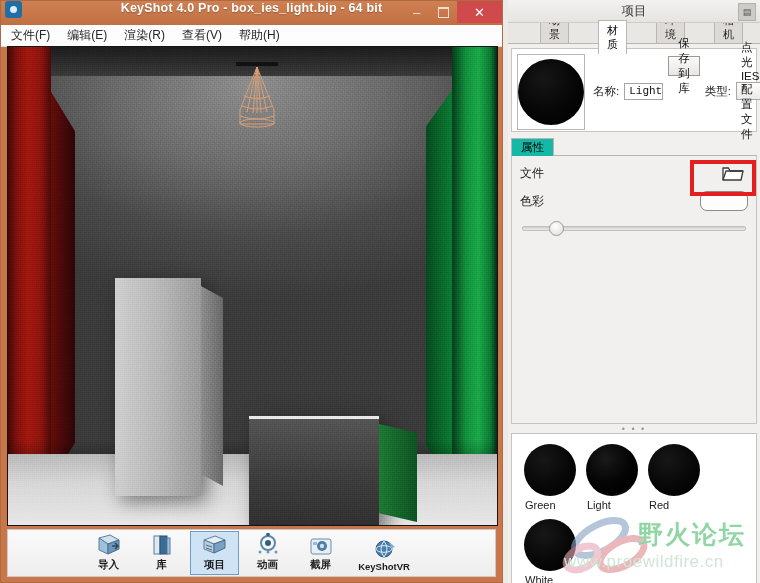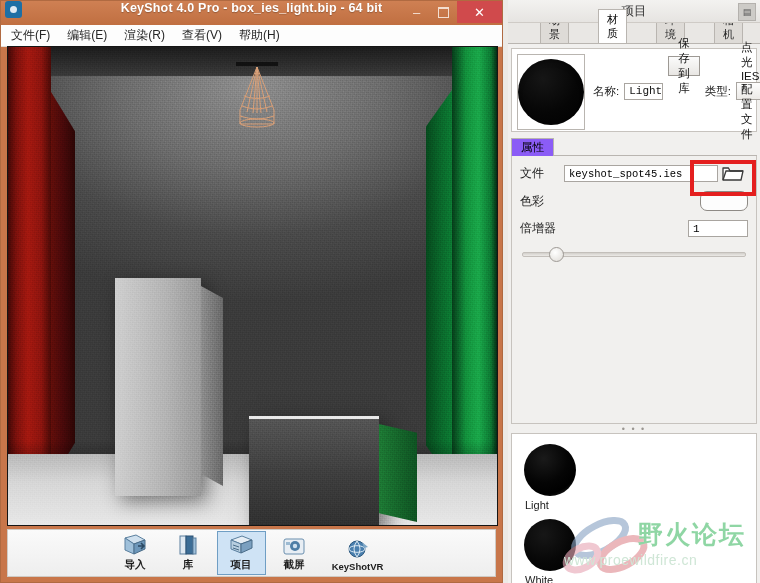--- a/index.html
+++ b/index.html
@@ -164,21 +164,21 @@
   .tabs{
     height:20px;display:flex;align-items:flex-end;gap:1px;padding-left:4px;
     background:#e9e7e4;border-bottom:1px solid #b9b5b0;
   }
   .tab{
     padding:2px 8px 2px;font-size:11px;color:#262626;
     background:#dedbd7;border:1px solid #b9b5b0;border-bottom:none;
     line-height:14px;
     margin-left:28px;
   }
-  .tab.active{background:#fff;color:#000;position:relative;top:0;padding-bottom:3px;}
+  .tab.active{background:#fff;color:#000;position:relative;top:11px;padding-bottom:3px;}
 
   .mat-top{
     background:#fff;border:1px solid #c7c3be;margin:4px 3px 0;padding:5px;
     display:flex;gap:8px;box-sizing:border-box;height:84px;
   }
   .preview{
     width:76px;height:74px;background:#fff;border:1px solid #b9b5b0;
     display:flex;align-items:center;justify-content:center;
   }
   .sphere{
@@ -206,21 +206,21 @@
     border:1px solid #a9a5a0;font-size:11.5px;display:flex;align-items:center;
     padding:0 4px;box-sizing:border-box;justify-content:space-between;color:#111;
   }
   .select .car{font-size:8px;color:#333;}
 
   .prop-tabs{
     margin:5px 3px 0;display:flex;align-items:flex-end;
     border-bottom:1px solid #b9b5b0;height:18px;
   }
   .prop-tab{
-    background:#8b5cf6;border:1px solid #b9b5b0;border-bottom:none;
+    background:#14b8a6;border:1px solid #b9b5b0;border-bottom:none;
     font-size:11.5px;padding:1px 9px;position:relative;top:1px;
   }
   .prop-body{
     margin:0 3px;background:#f1f0ee;border:1px solid #c7c3be;border-top:none;
     height:268px;padding:9px 8px 0;box-sizing:border-box;position:relative;
   }
   .prow{display:flex;align-items:center;margin-bottom:9px;}
   .prow .lbl{width:44px;font-size:12px;}
   .file-input{
     flex:1;height:17px;background:#fff;border:1px solid #a9a5a0;
@@ -276,21 +276,21 @@
   }
   .mname{font-size:11px;color:#1b1b1b;margin-top:3px;padding-left:1px;}
 
   
   .wm{position:absolute;left:512px;top:512px;width:248px;height:71px;pointer-events:none;margin-left:36px;}
   .wm .cn{
     position:absolute;left:90px;top:6px;font-size:25px;font-weight:bold;
     color:#8fd6a4;letter-spacing:2px;text-shadow:0 0 1px rgba(255,255,255,.5);
   }
   .wm .url{
-    position:absolute;left:16px;top:40px;font-size:14px;color:#cfe6d6;letter-spacing:.5px;
+    position:absolute;left:16px;top:40px;font-size:17px;color:#cfe6d6;letter-spacing:.5px;
   }
 </style>
 </head>
 <body>
 
 <div class="app">
 
   <div class="win">
 
     <div class="titlebar">
@@ -375,20 +375,33 @@
           <svg width="27" height="24" viewBox="0 0 27 24">
             <path d="M3 7 L14 3 L24 7 L13 11 Z" fill="#e6eef5" stroke="#5a7f9e"></path>
             <path d="M3 7 L3 16 L13 20 L13 11 Z" fill="#b7cee0" stroke="#5a7f9e"></path>
             <path d="M24 7 L24 15 L13 20 L13 11 Z" fill="#7ba0c0" stroke="#4a6c88"></path>
             <path d="M5 12 L11 14 M5 15 L11 17" stroke="#4a6c88" stroke-width="1"></path>
           </svg>
         </div>
         <div>项目</div>
       </div>
 
+      <div class="tool">
+        <div class="ic">
+          <svg width="24" height="24" viewBox="0 0 24 24">
+            <circle cx="12" cy="10" r="7" fill="none" stroke="#5f87a8" stroke-width="2"></circle>
+            <circle cx="12" cy="10" r="3" fill="#2f5d85"></circle>
+            <circle cx="12" cy="1.5" r="1.8" fill="#2f5d85"></circle>
+            <circle cx="4" cy="19" r="1.5" fill="#6f97b8"></circle>
+            <circle cx="12" cy="19" r="1.5" fill="#6f97b8"></circle>
+            <circle cx="20" cy="19" r="1.5" fill="#6f97b8"></circle>
+          </svg>
+        </div>
+        <div>动画</div>
+      </div>
 
       <div class="tool">
         <div class="ic">
           <svg width="24" height="22" viewBox="0 0 24 22">
             <rect x="2" y="4" width="20" height="15" rx="2" fill="#e8eef4" stroke="#6a8fae"></rect>
             <circle cx="13" cy="11" r="5" fill="#4e7ea6"></circle>
             <circle cx="13" cy="11" r="2.2" fill="#cfe1ef"></circle>
             <rect x="4" y="7" width="4" height="3" fill="#9cbad2"></rect>
           </svg>
         </div>
@@ -448,49 +461,52 @@
       </div>
     </div>
 
     <div class="prop-tabs">
       <div class="prop-tab">属性</div>
     </div>
 
     <div class="prop-body">
       <div class="prow">
         <div class="lbl">文件</div>
-        <div class="file-input">keyshot_spot45.ies</div>
         <div class="folder-btn">
           <svg width="22" height="17" viewBox="0 0 22 17">
             <path d="M1 3 L1 15 L19 15 L21 6 L8 6 L6.5 3 Z" fill="#fff" stroke="#3a3a3a" stroke-width="1.3" stroke-linejoin="round"></path>
             <path d="M1 15 L4 6 L21 6" fill="none" stroke="#3a3a3a" stroke-width="1.3"></path>
           </svg>
         </div>
         <div class="hl-box"></div>
       </div>
       <div class="prow">
         <div class="lbl">色彩</div>
         <div class="swatch"></div>
       </div>
-      <div class="prow">
-        <div class="lbl">倍增器</div>
-        <div class="numinput">1</div>
-      </div>
       <div class="slider">
         <div class="track"></div>
         <div class="knob"></div>
       </div>
     </div>
 
     <div class="grip">• • •</div>
 
     <div class="lib">
       <div class="mitem">
+        <div class="mball"></div>
+        <div class="mname">Green</div>
+      </div>
+      <div class="mitem">
         <div class="mball lit"></div>
         <div class="mname">Light</div>
+      </div>
+      <div class="mitem">
+        <div class="mball"></div>
+        <div class="mname">Red</div>
       </div>
       <div style="width:100%;height:0;"></div>
       <div class="mitem">
         <div class="mball"></div>
         <div class="mname">White</div>
       </div>
     </div>
   </div>
 
   <div class="wm">

